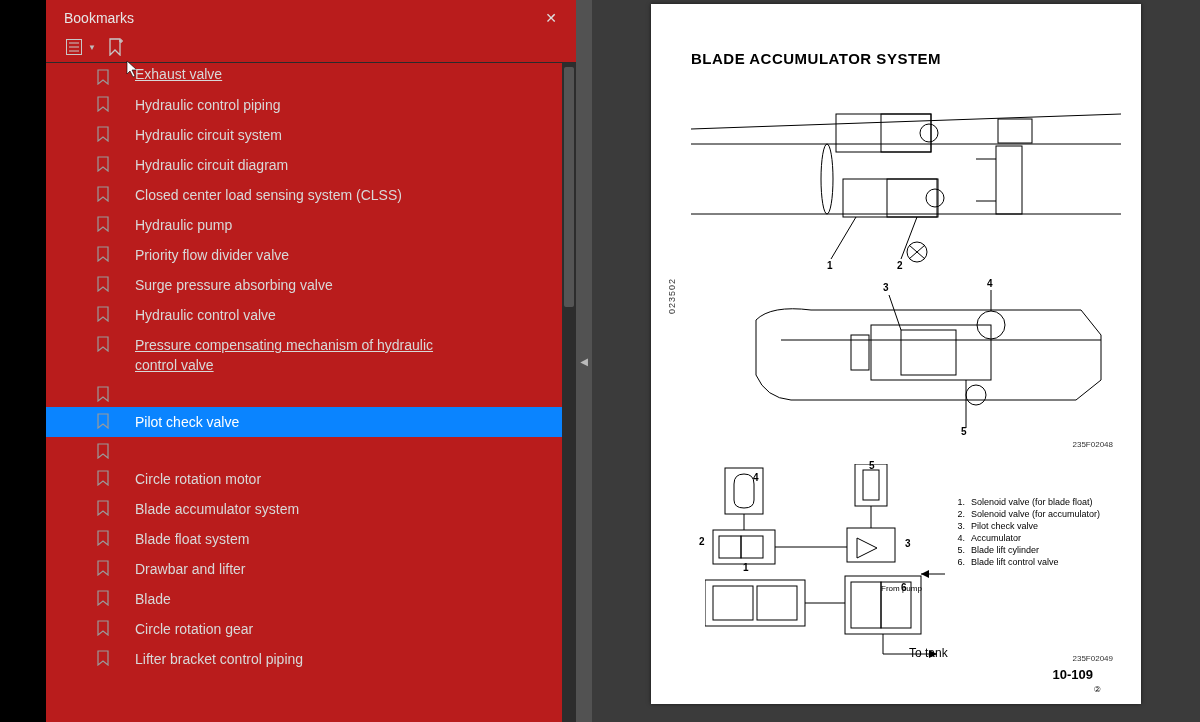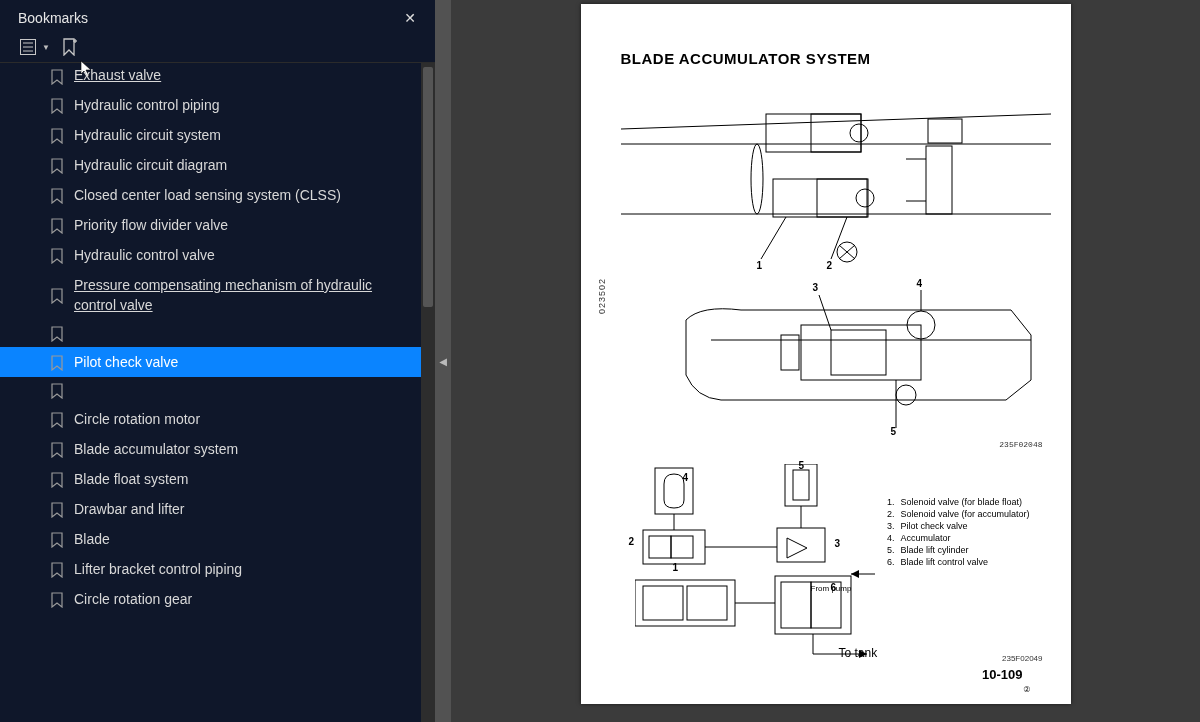--- a/index.html
+++ b/index.html
@@ -1,31 +1,31 @@
 <!DOCTYPE html>
 <html><head>
 <meta charset="utf-8">
 <style>
   * { box-sizing: border-box; margin: 0; padding: 0; }
   html, body { width: 1200px; height: 722px; overflow: hidden; font-family: "Segoe UI", Arial, sans-serif; }
   body { display: flex; background: #000; }
 
   
-  .sidebar { width: 435px; height: 722px; background: #0f172a; color: #d6d6d6; display: flex; flex-direction: column; position: relative; }
+  .sidebar { width: 530px; height: 722px; background: #b91c1c; color: #d6d6d6; display: flex; flex-direction: column; position: relative; margin-left: 46px; }
   .sb-header { display: flex; align-items: center; justify-content: space-between; padding: 10px 14px 6px 18px; font-size: 14px; color: #e6e6e6; }
   .sb-header .close { width: 22px; text-align: center; cursor: pointer; font-size: 14px; color: #ddd; }
   .sb-toolbar { display: flex; align-items: center; padding: 6px 14px 6px 20px; gap: 12px; border-bottom: 1px solid #2b2b2b; position: relative; }
   .tb-btn { display: inline-flex; align-items: center; color: #c7c7c7; cursor: pointer; }
   .tb-btn svg { display: block; }
   .dd-caret { font-size: 8px; margin-left: 4px; color: #bdbdbd; }
   .cursor { position: absolute; left: 80px; top: 28px; color: #fff; font-size: 14px; pointer-events: none; }
 
   .bm-scroll { flex: 1 1 auto; overflow: hidden; position: relative; }
   .bm-list { position: absolute; inset: 0; overflow: hidden; }
-  .bm-item { display: flex; align-items: center; padding: 5px 10px 5px 48px; font-size: 14px; line-height: 20px; cursor: pointer; }
+  .bm-item { display: flex; align-items: flex-start; padding: 5px 10px 5px 48px; font-size: 14px; line-height: 20px; cursor: pointer; gap: 15px; }
   .bm-item .icon { flex: 0 0 18px; margin-right: 8px; display: inline-flex; align-items: center; justify-content: center; color: #9a9a9a; margin-top: 1px; }
   .bm-item .label { color: #d8d8d8; }
   .bm-item.first .label { text-decoration: underline; margin-top: -4px; }
   .bm-item.selected { background: #0a84ff; color: #fff; }
   .bm-item.selected .label { color: #fff; }
   .bm-item .label.wrap { max-width: 340px; text-decoration: underline; }
 
   
   .fake-scroll { position: absolute; right: 0; top: 0; width: 14px; height: 100%; background: #2d2d2d; }
   .fake-scroll .thumb { position: absolute; left: 2px; right: 2px; top: 4px; height: 240px; background: #555; border-radius: 2px; }
@@ -36,21 +36,21 @@
 
   
   .content { flex: 1 1 auto; height: 722px; background: #3b3b3b; display: flex; align-items: flex-start; justify-content: center; padding-top: 4px; }
   .page { width: 490px; height: 700px; background: #fff; box-shadow: 0 0 4px rgba(0,0,0,0.6); position: relative; font-family: Arial, Helvetica, sans-serif; color: #000; }
   .page-title { font-weight: 700; font-size: 15px; letter-spacing: 0.5px; position: absolute; left: 40px; top: 46px; }
   .diag { position: absolute; }
   .diag svg { display:block; }
   .diag1 { left: 40px; top: 80px; width: 430px; height: 190px; }
   .diag2 { left: 70px; top: 276px; width: 400px; height: 160px; }
   .vcode { position: absolute; left: 16px; top: 310px; font-size: 9px; letter-spacing: 1px; transform: rotate(-90deg); transform-origin: left top; color:#333; }
-  .figid1 { position: absolute; right: 28px; top: 436px; font-size: 8px; color:#333;font-family:Liberation Mono, monospace; }
+  .figid1 { position: absolute; right: 28px; top: 436px; font-size: 8px; color:#333; }
   .schem { position: absolute; left: 54px; top: 460px; width: 280px; height: 200px; }
   .legend { position: absolute; left: 302px; top: 492px; font-size: 9px; line-height: 12px; }
   .legend .row { display:flex; }
   .legend .num { width: 12px; text-align: right; margin-right: 6px; }
   .frompump { position: absolute; left: 230px; top: 556px; font-size: 8px; margin-top: 24px; }
   .totank { position: absolute; left: 258px; top: 642px; font-size: 12px; }
   .figid2 { position: absolute; right: 28px; top: 650px; font-size: 8px; color:#333; }
   .pagenum { position: absolute; right: 48px; bottom: 22px; font-size: 13px; font-weight: 600; }
   .pgsub { position: absolute; right: 40px; bottom: 10px; font-size: 8px; }
 
@@ -129,28 +129,44 @@
             </svg>
           </span>
           <span class="label">Closed center load sensing system (CLSS)</span>
         </div>
         <div class="bm-item">
           <span class="icon">
             <svg width="14" height="16" viewBox="0 0 14 16">
               <path d="M2 1 H12 V15 L7 11 L2 15 Z" fill="none" stroke="#9a9a9a" stroke-width="1.2"></path>
             </svg>
           </span>
+          <span class="label">Hydraulic pump</span>
+        </div>
+        <div class="bm-item">
+          <span class="icon">
+            <svg width="14" height="16" viewBox="0 0 14 16">
+              <path d="M2 1 H12 V15 L7 11 L2 15 Z" fill="none" stroke="#9a9a9a" stroke-width="1.2"></path>
+            </svg>
+          </span>
           <span class="label">Priority flow divider valve</span>
         </div>
         <div class="bm-item">
           <span class="icon">
             <svg width="14" height="16" viewBox="0 0 14 16">
               <path d="M2 1 H12 V15 L7 11 L2 15 Z" fill="none" stroke="#9a9a9a" stroke-width="1.2"></path>
             </svg>
           </span>
+          <span class="label">Surge pressure absorbing valve</span>
+        </div>
+        <div class="bm-item">
+          <span class="icon">
+            <svg width="14" height="16" viewBox="0 0 14 16">
+              <path d="M2 1 H12 V15 L7 11 L2 15 Z" fill="none" stroke="#9a9a9a" stroke-width="1.2"></path>
+            </svg>
+          </span>
           <span class="label">Hydraulic control valve</span>
         </div>
         <div class="bm-item">
           <span class="icon">
             <svg width="14" height="16" viewBox="0 0 14 16">
               <path d="M2 1 H12 V15 L7 11 L2 15 Z" fill="none" stroke="#9a9a9a" stroke-width="1.2"></path>
             </svg>
           </span>
           <span class="label wrap">Pressure compensating mechanism of hydraulic control valve</span>
         </div>
@@ -215,29 +231,29 @@
             </svg>
           </span>
           <span class="label">Blade</span>
         </div>
         <div class="bm-item">
           <span class="icon">
             <svg width="14" height="16" viewBox="0 0 14 16">
               <path d="M2 1 H12 V15 L7 11 L2 15 Z" fill="none" stroke="#9a9a9a" stroke-width="1.2"></path>
             </svg>
           </span>
+          <span class="label">Circle rotation gear</span>
+        </div>
+        <div class="bm-item">
+          <span class="icon">
+            <svg width="14" height="16" viewBox="0 0 14 16">
+              <path d="M2 1 H12 V15 L7 11 L2 15 Z" fill="none" stroke="#9a9a9a" stroke-width="1.2"></path>
+            </svg>
+          </span>
           <span class="label">Lifter bracket control piping</span>
-        </div>
-        <div class="bm-item">
-          <span class="icon">
-            <svg width="14" height="16" viewBox="0 0 14 16">
-              <path d="M2 1 H12 V15 L7 11 L2 15 Z" fill="none" stroke="#9a9a9a" stroke-width="1.2"></path>
-            </svg>
-          </span>
-          <span class="label">Circle rotation gear</span>
         </div>
       </div>
     <div class="fake-scroll">
       <div class="thumb"></div>
     </div>
   </div>
 </div>
 
 <div class="collapse-handle">
   <span class="tri">◀</span>

